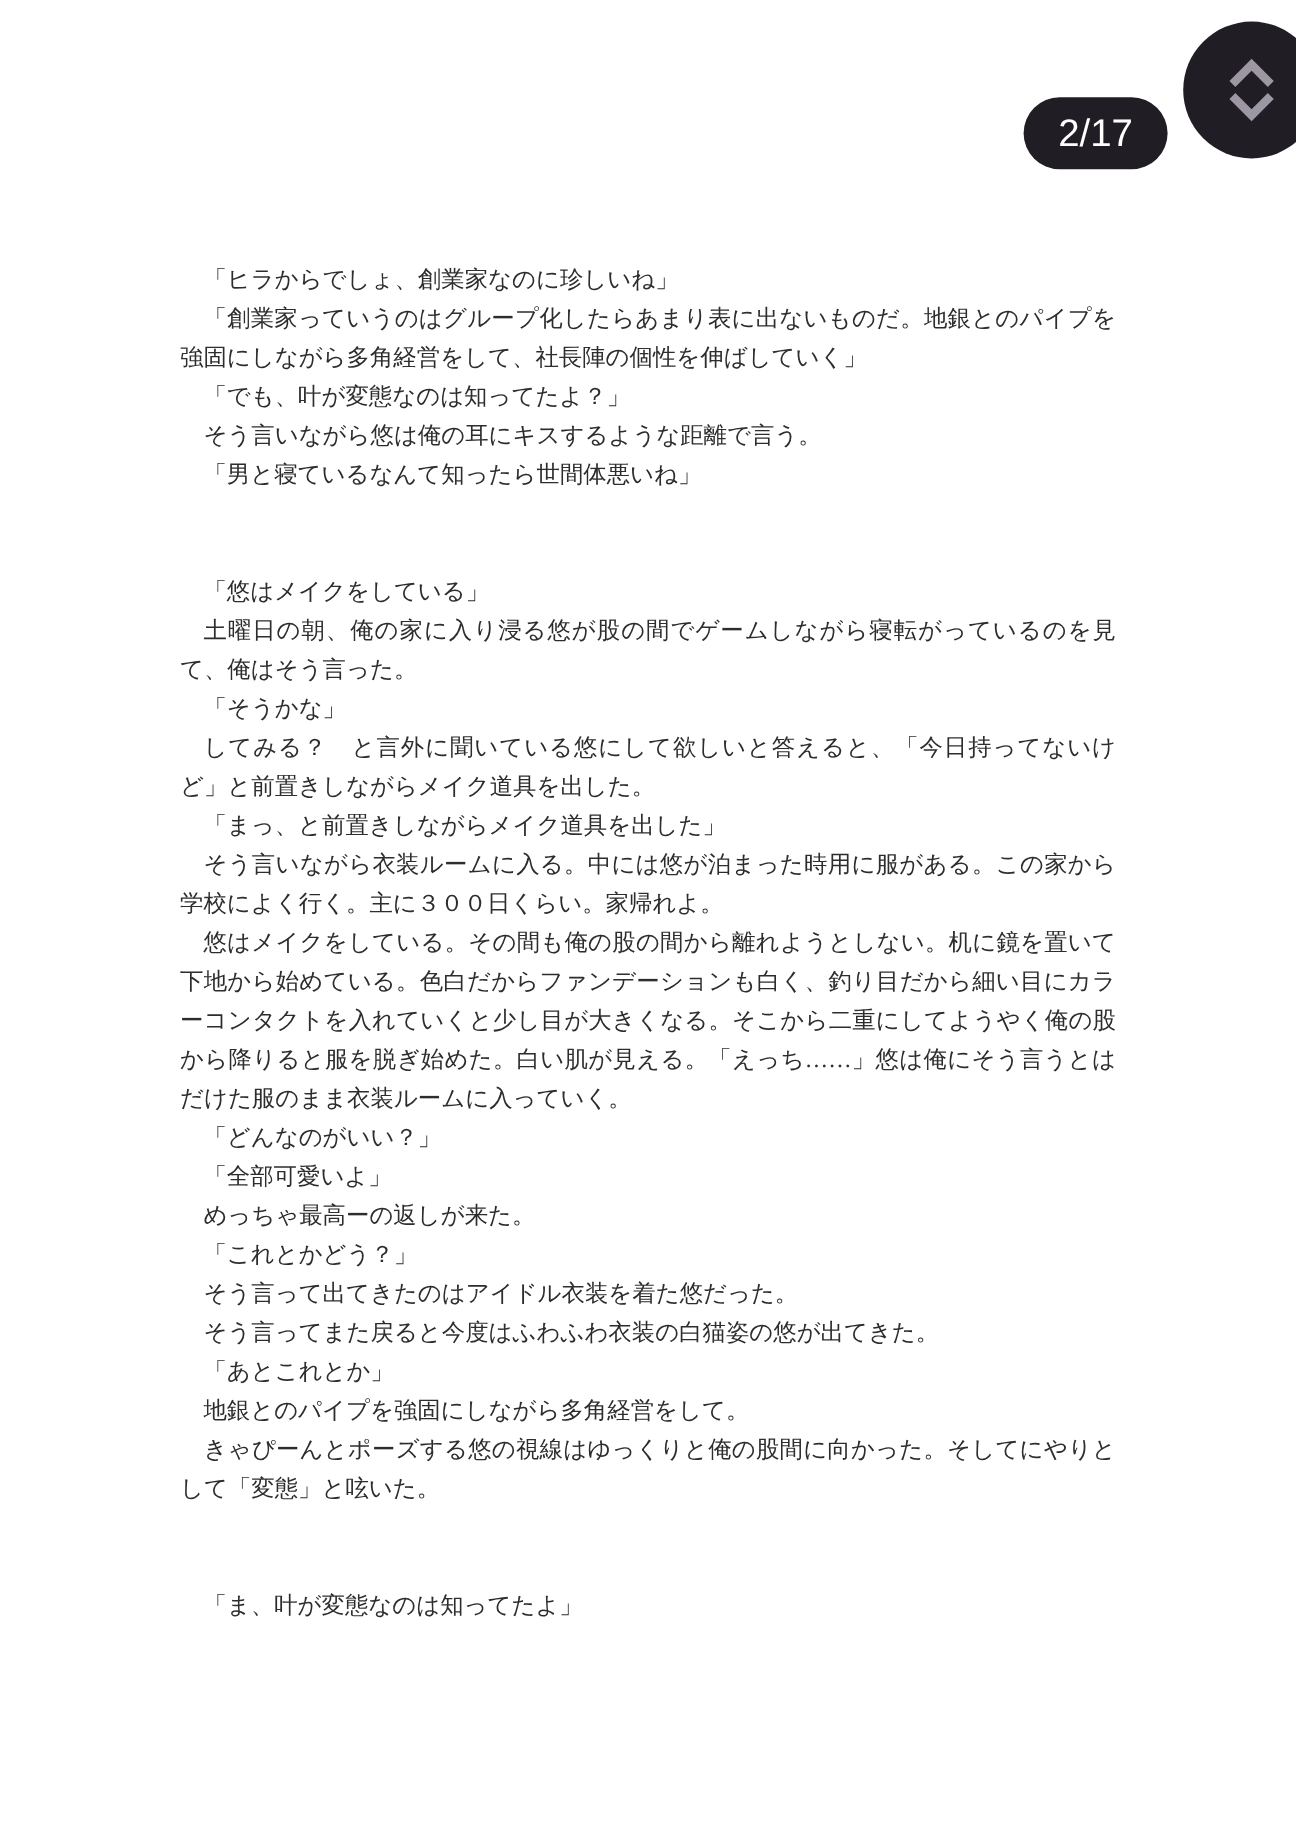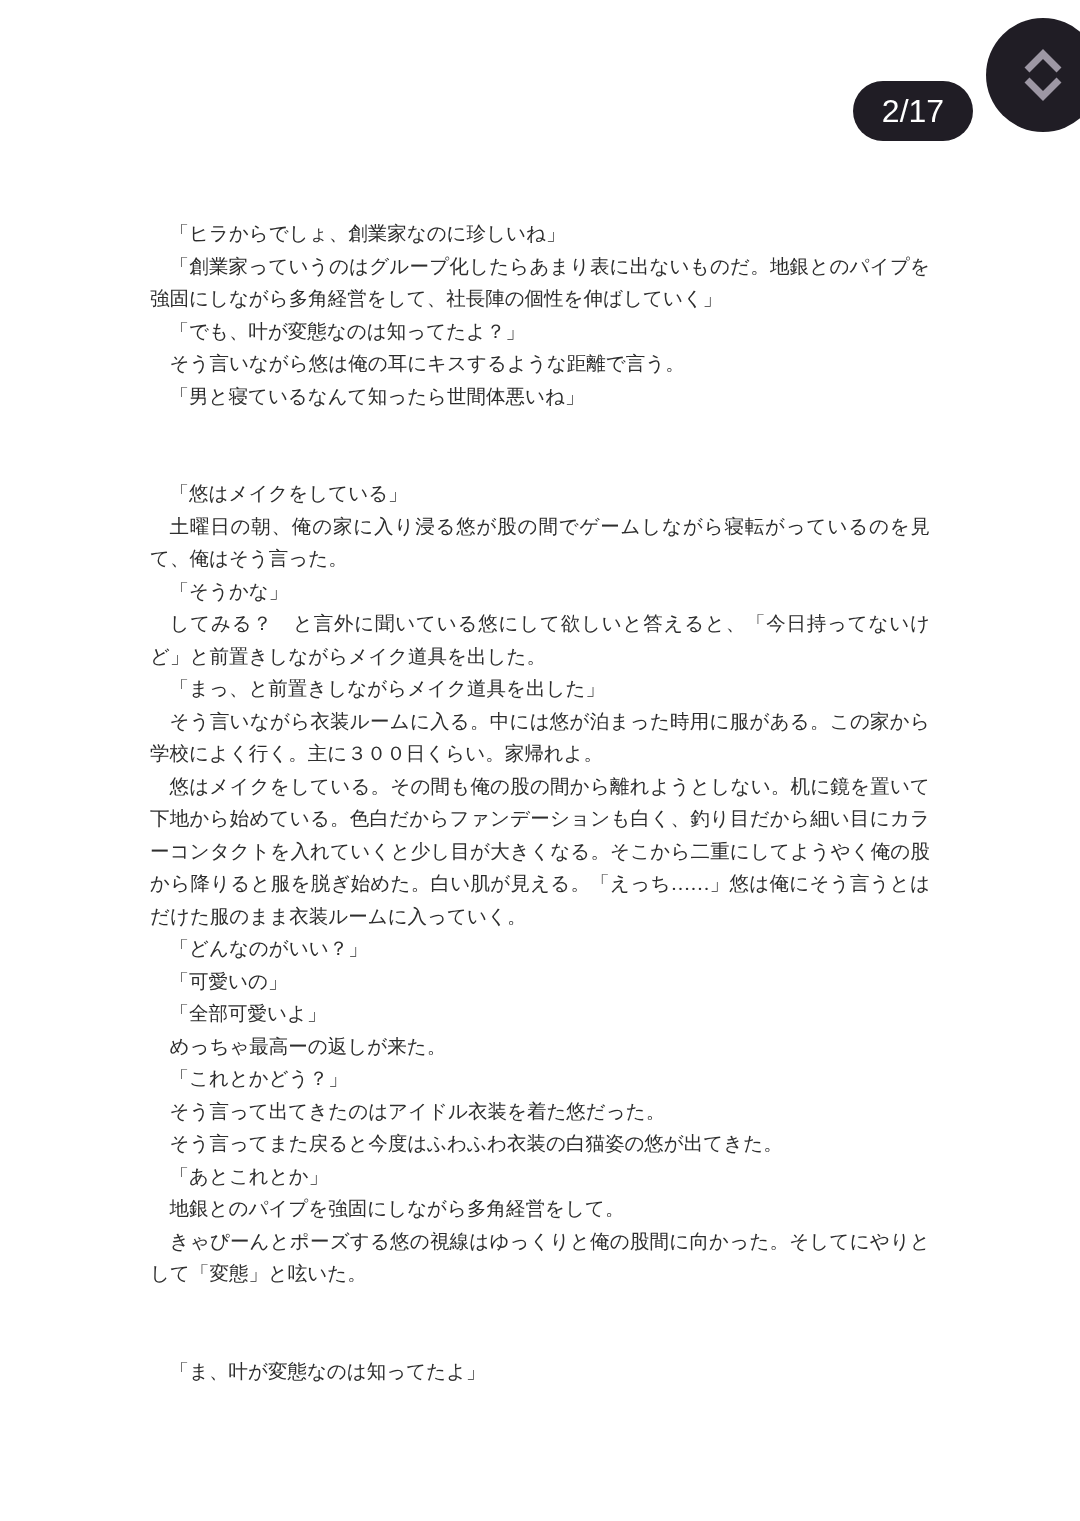--- a/index.html
+++ b/index.html
@@ -99,21 +99,20 @@
       <p class="para blank">&nbsp;</p>
       <p class="para blank">&nbsp;</p>
       <p class="para">「悠はメイクをしている」</p>
       <p class="para">土曜日の朝、俺の家に入り浸る悠が股の間でゲームしながら寝転がっているのを見て、俺はそう言った。</p>
       <p class="para">「そうかな」</p>
       <p class="para">してみる？　と言外に聞いている悠にして欲しいと答えると、「今日持ってないけど」と前置きしながらメイク道具を出した。</p>
       <p class="para">「まっ、と前置きしながらメイク道具を出した」</p>
       <p class="para">そう言いながら衣装ルームに入る。中には悠が泊まった時用に服がある。この家から学校によく行く。主に３００日くらい。家帰れよ。</p>
       <p class="para">悠はメイクをしている。その間も俺の股の間から離れようとしない。机に鏡を置いて下地から始めている。色白だからファンデーションも白く、釣り目だから細い目にカラーコンタクトを入れていくと少し目が大きくなる。そこから二重にしてようやく俺の股から降りると服を脱ぎ始めた。白い肌が見える。「えっち……」悠は俺にそう言うとはだけた服のまま衣装ルームに入っていく。</p>
       <p class="para">「どんなのがいい？」</p>
-      <p class="para">「可愛いの」</p>
       <p class="para">「全部可愛いよ」</p>
       <p class="para">めっちゃ最高ーの返しが来た。</p>
       <p class="para">「これとかどう？」</p>
       <p class="para">そう言って出てきたのはアイドル衣装を着た悠だった。</p>
       <p class="para">そう言ってまた戻ると今度はふわふわ衣装の白猫姿の悠が出てきた。</p>
       <p class="para">「あとこれとか」</p>
       <p class="para">地銀とのパイプを強固にしながら多角経営をして。</p>
       <p class="para">きゃぴーんとポーズする悠の視線はゆっくりと俺の股間に向かった。そしてにやりとして「変態」と呟いた。</p>
       <p class="para blank">&nbsp;</p>
       <p class="para blank">&nbsp;</p>

